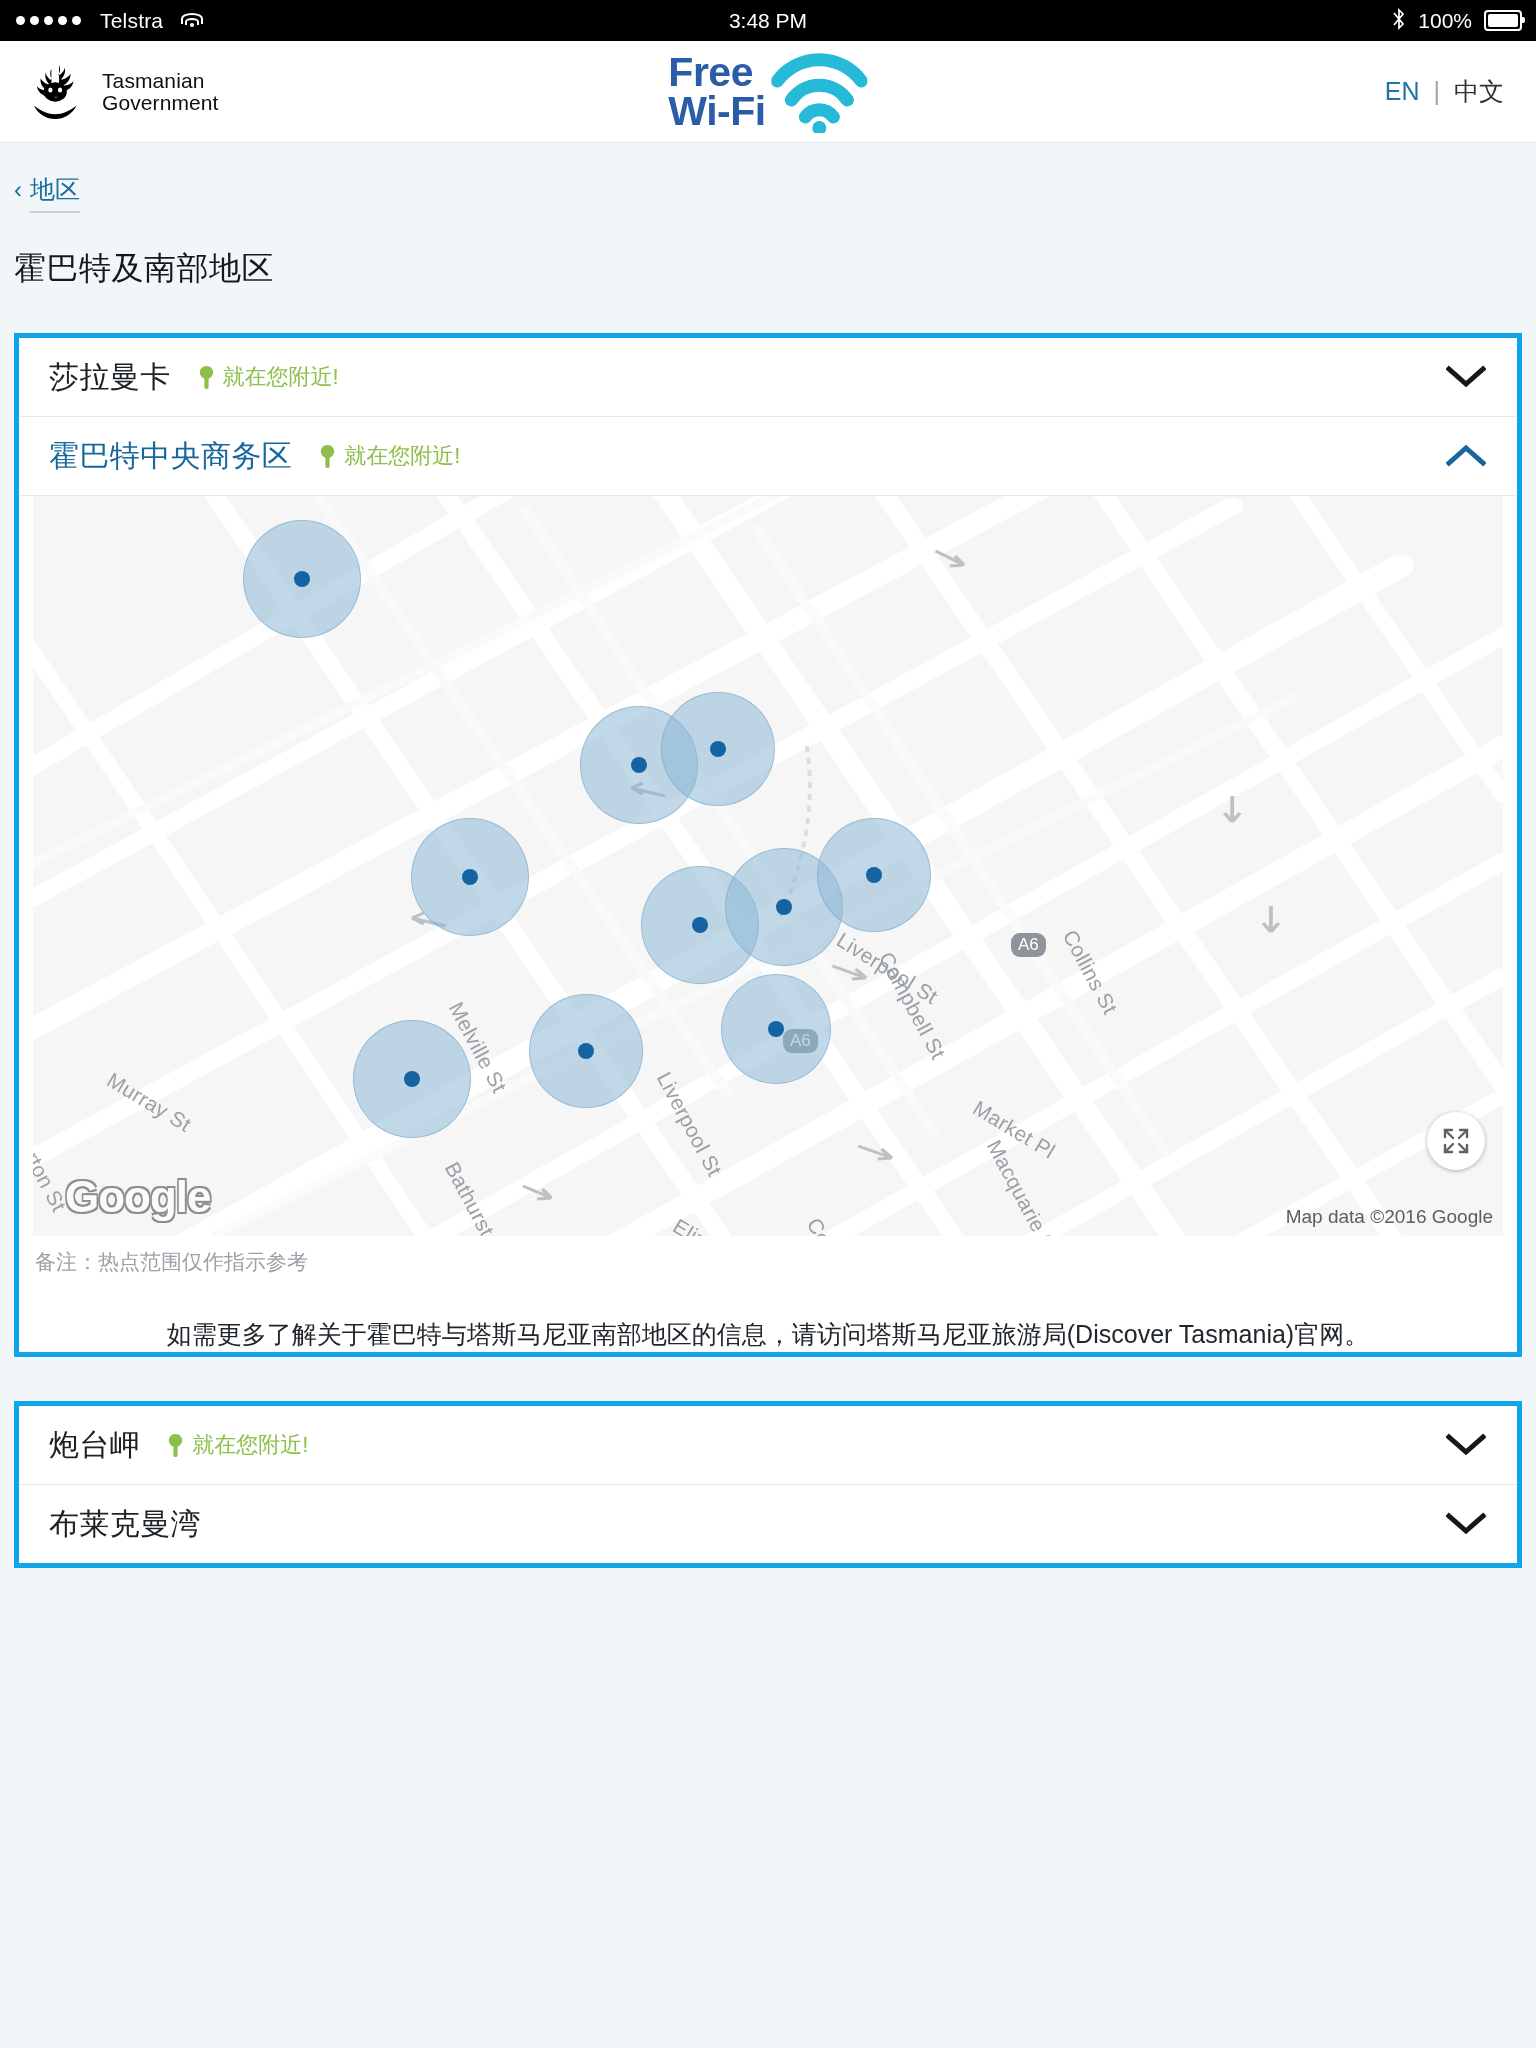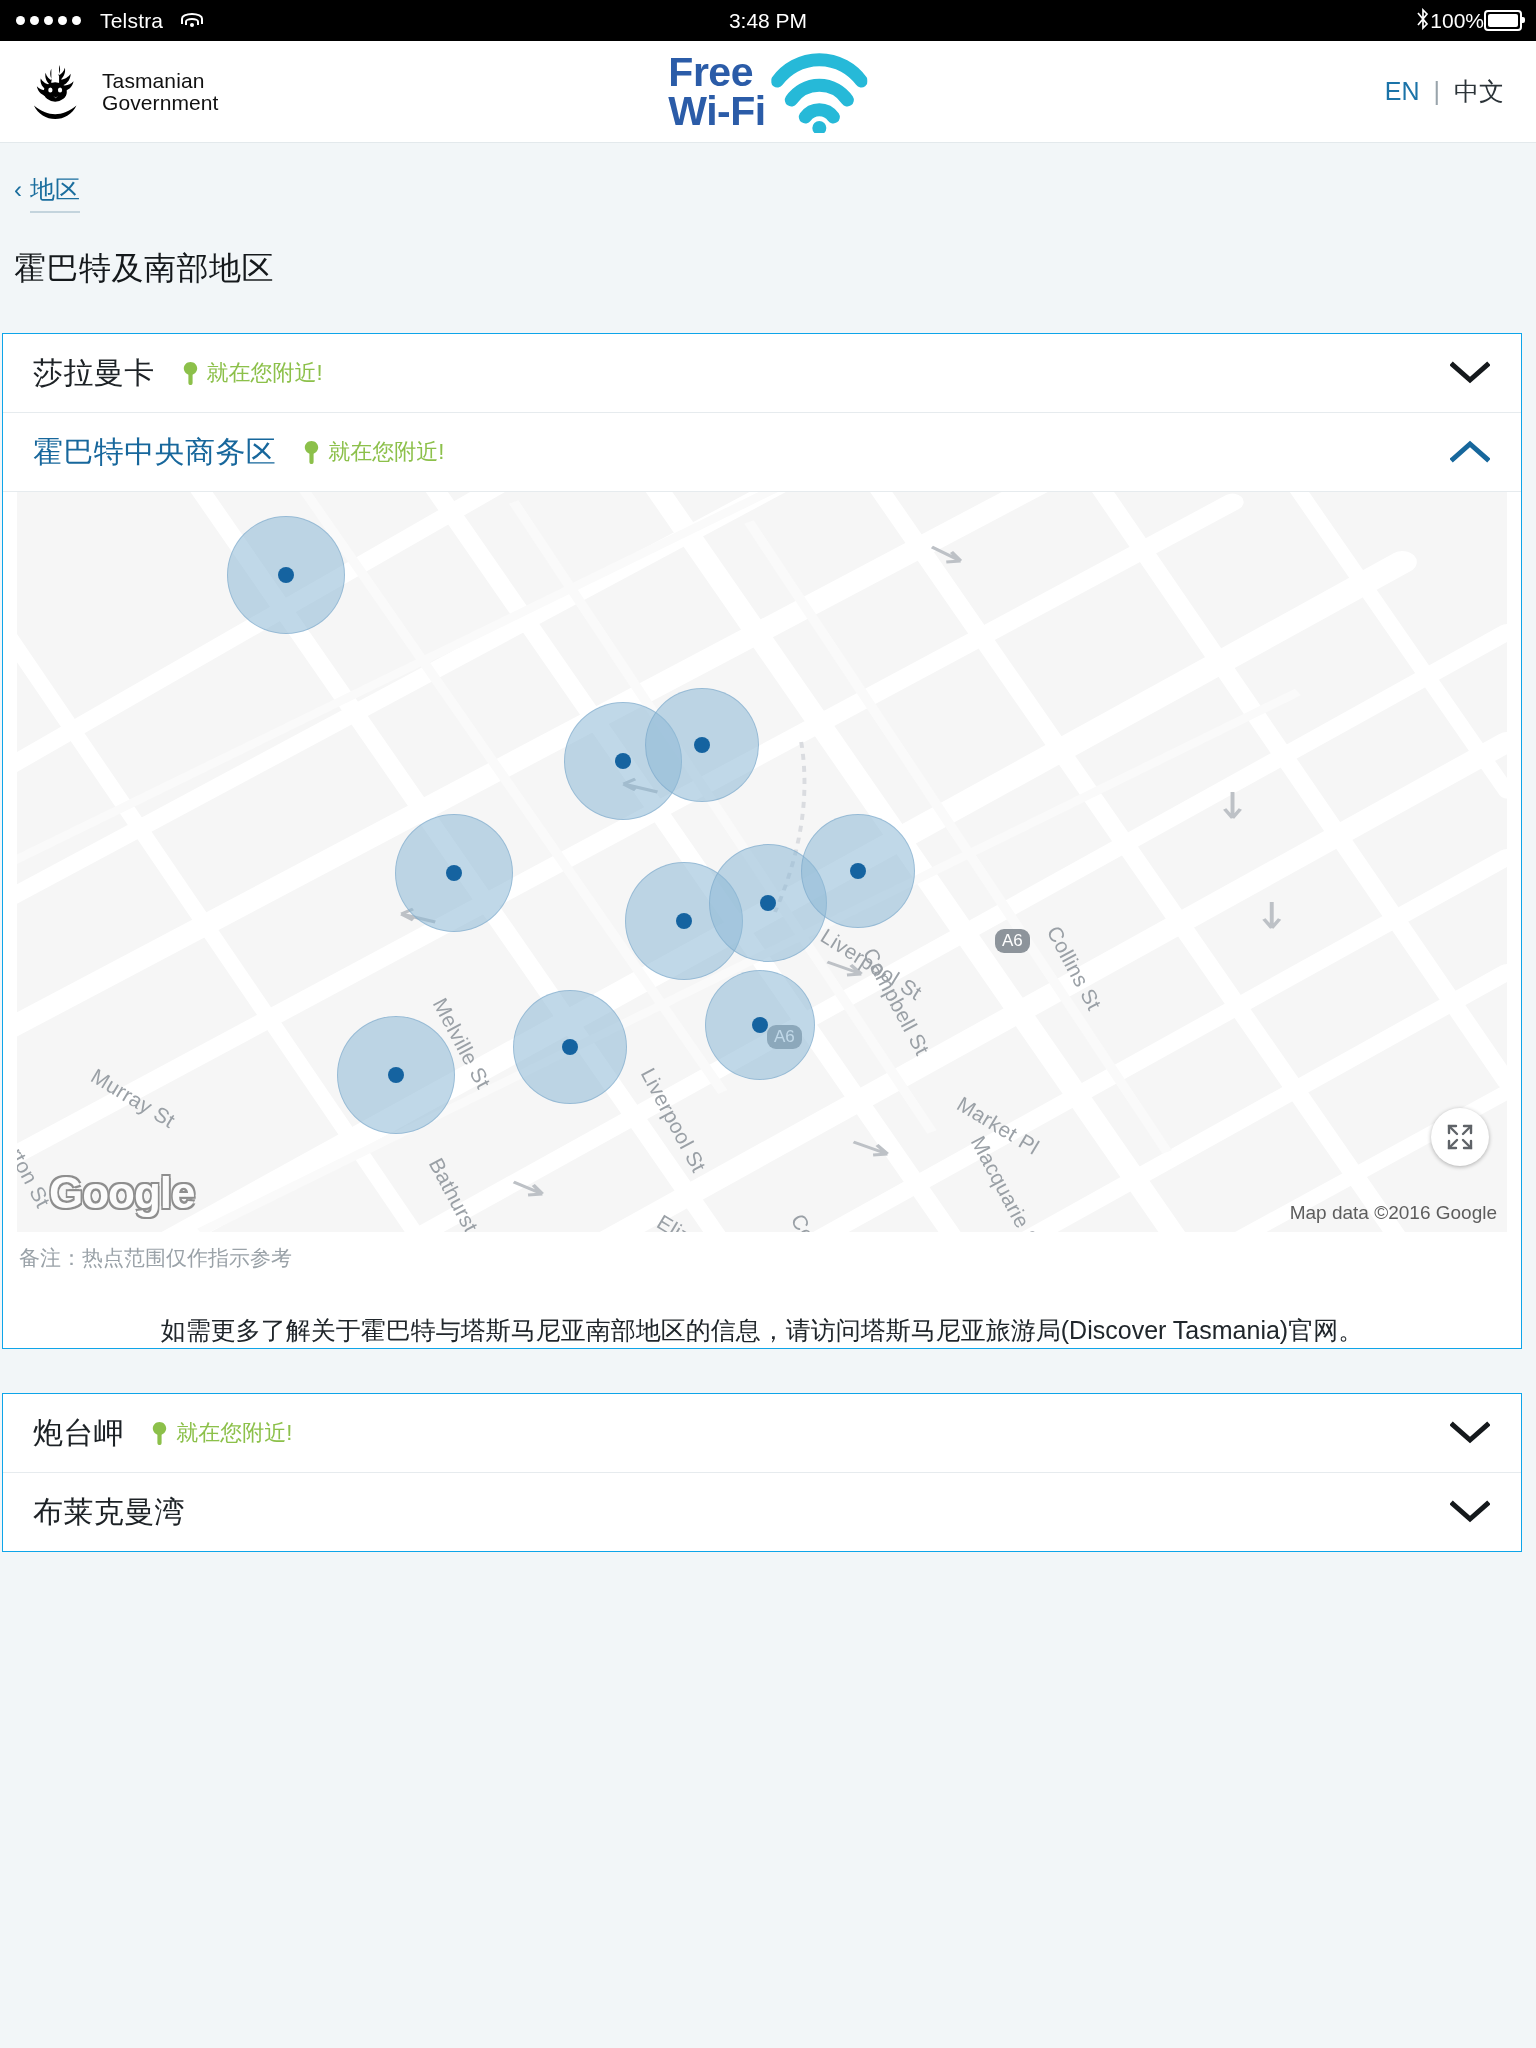--- a/index.html
+++ b/index.html
@@ -21,21 +21,21 @@
   .sb-left{display:flex;align-items:center;gap:19px;padding-left:16px;}
   .sb-dots{display:flex;gap:5px;align-items:center;}
   .sb-dots i{width:9px;height:9px;border-radius:50%;background:#fff;display:block;}
   .sb-carrier{font-size:21px;letter-spacing:.2px;}
   .sb-wifi{width:20px;height:15px;position:relative;display:inline-block;}
   .sb-wifi span{position:absolute;left:50%;transform:translateX(-50%);border:2px solid #fff;border-bottom:none;border-radius:50% 50% 0 0;}
   .sb-wifi .w1{width:18px;height:9px;top:0;}
   .sb-wifi .w2{width:10px;height:5px;top:5px;}
   .sb-wifi .w3{width:4px;height:4px;top:10px;background:#fff;border-radius:50%;border:none;}
   .sb-center{position:absolute;left:0;right:0;text-align:center;font-size:21px;font-weight:400;}
-  .sb-right{margin-left:auto;display:flex;align-items:center;gap:0;padding-right:14px;}
+  .sb-right{margin-left:auto;display:flex;align-items:center;gap:12px;padding-right:14px;}
   .bt-icon{font-size:19px;line-height:1;}
   .batt{width:34px;height:17px;border:2px solid #fff;border-radius:4px;position:relative;}
   .batt:after{content:"";position:absolute;right:-5px;top:5px;width:3px;height:6px;background:#fff;border-radius:0 2px 2px 0;}
   .batt i{position:absolute;left:2px;top:2px;bottom:2px;right:2px;background:#fff;border-radius:2px;display:block;}
 
   
   .site-header{
     height:101px;background:#fff;position:relative;
     display:flex;align-items:center;
     border-bottom:1px solid #e3e9ec;
@@ -53,21 +53,21 @@
   .lang .zh{color:#2b3338;}
 
   
   .crumbwrap{padding:30px 0 0 14px;}
   .crumb{display:inline-flex;align-items:baseline;gap:8px;font-size:25px;color:#1b6e9e;text-decoration:none;}
   .crumb .chev{font-size:24px;line-height:1;}
   .crumb .txt{border-bottom:2px solid #c4d4dd;padding-bottom:5px;}
   .page-title{font-size:32px;color:#15191c;padding:34px 0 0 14px;font-weight:400;letter-spacing:.5px;}
 
   
-  .card{background:#0f172a;border:1px solid #0ea5e9;margin:42px 14px 0 2px;}
+  .card{background:#0f172a;border:5px solid #0ea5e9;margin:42px 14px 0 14px;}
   .acc-row{
     display:flex;align-items:center;
     padding:0 28px 0 30px;height:78px;
     border-bottom:1px solid #e6ebee;
     cursor:pointer;background:#fff;
   }
   .acc-row:last-child{border-bottom:none;}
   .acc-name{font-size:30px;color:#1d2226;letter-spacing:.4px;}
   .acc-row.open .acc-name{color:#17679c;}
   .nearby{display:flex;align-items:center;gap:9px;margin-left:28px;color:#8cc04a;font-size:22px;}

